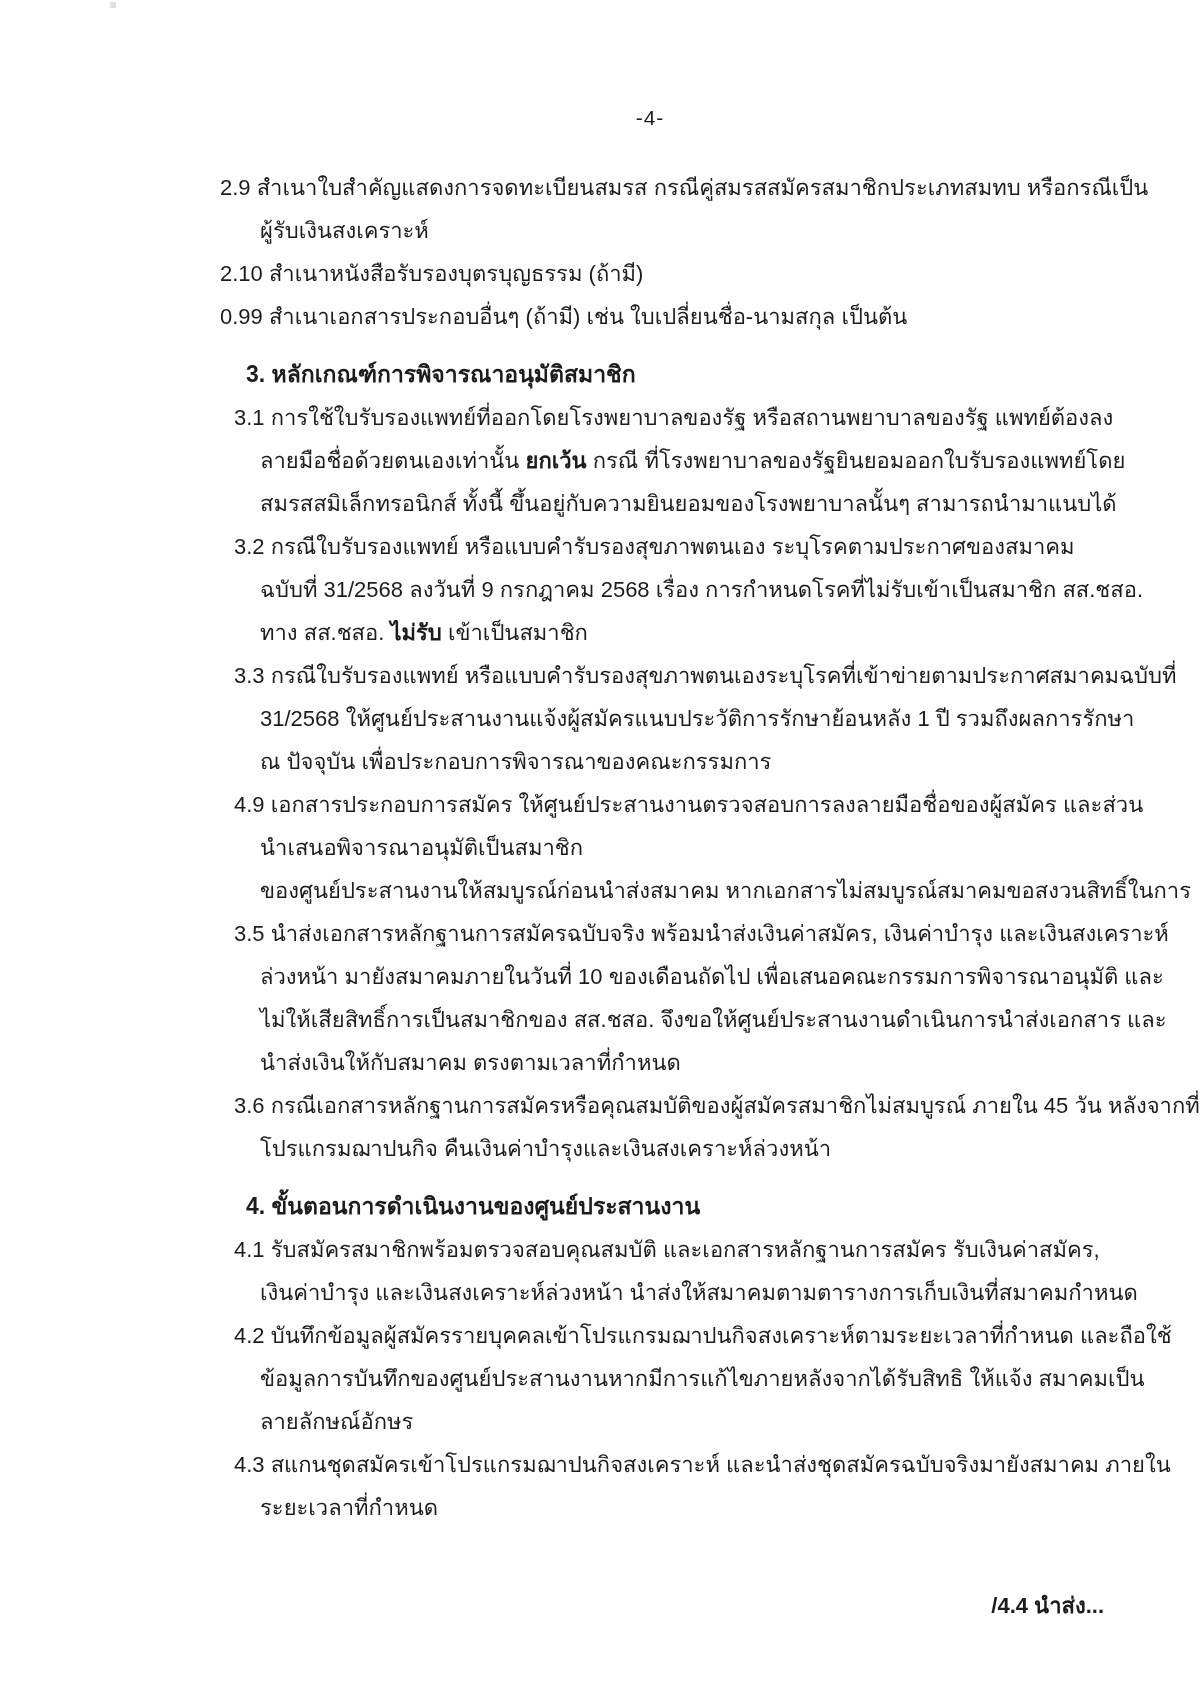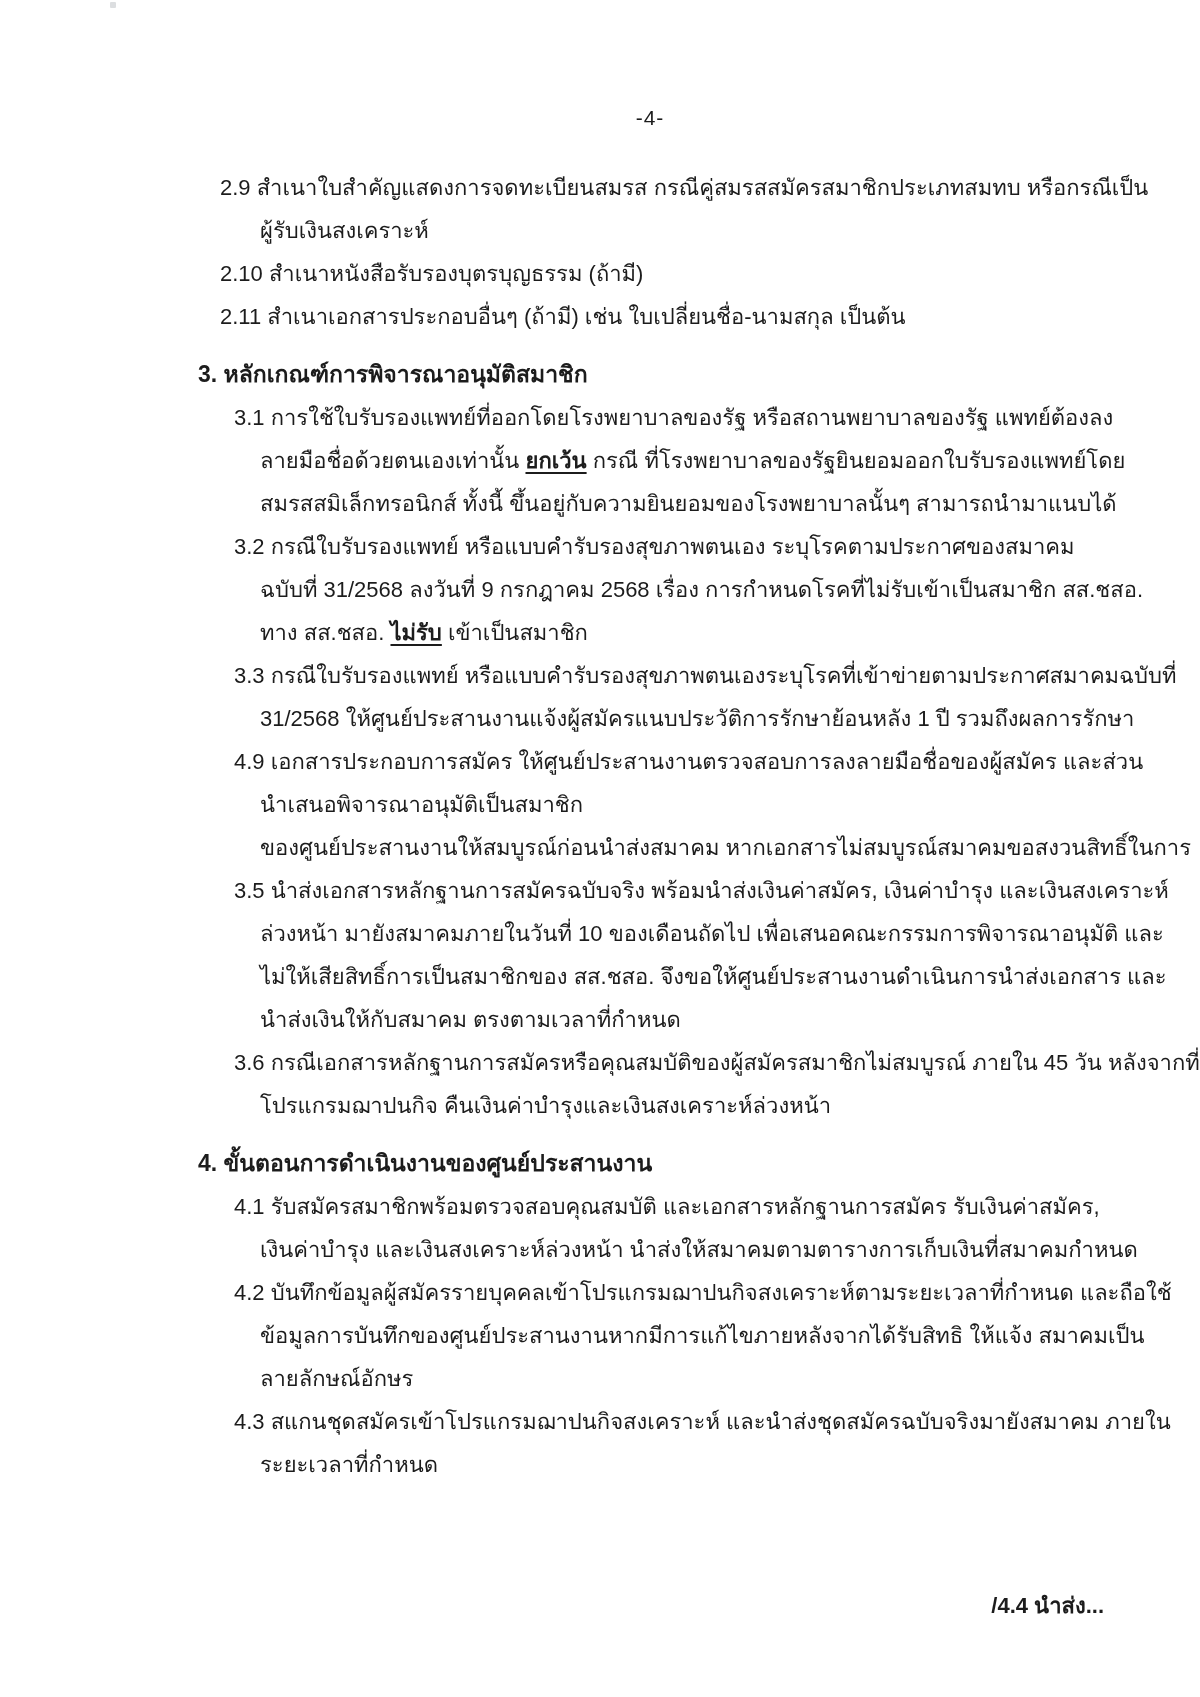--- a/index.html
+++ b/index.html
@@ -44,55 +44,56 @@
     height: 43px;
     line-height: 43px;
     white-space: nowrap;
     font-size: 22px;
   }
   .line.heading {
     margin-top: 15px;
     font-weight: bold;
     font-size: 23px;
   }
-  .ind-0 { padding-left: 198px; }
+  .ind-0 { padding-left: 198px; margin-left: 48px; }
   .ind-1 { padding-left: 220px; }
   .ind-2 { padding-left: 234px; }
   .ind-3 { padding-left: 260px; }
   .b { font-weight: bold; }
-  .u { text-decoration: underline; text-decoration-thickness: 2px; text-underline-offset: 4px; }
+  .u { text-decoration-thickness: 2px; text-underline-offset: 4px; }
   .continuation-note {
     position: absolute;
     top: 1588px;
     right: 96px;
     font-size: 22px;
     font-weight: bold;
   }
 </style>
 </head>
 <body>
 
 <div class="scan-artifact"></div>
 
 <div class="page-number">-4-</div>
 
 <div class="doc-body">
     <div class="line ind-1"><span>2.9 สำเนาใบสำคัญแสดงการจดทะเบียนสมรส กรณีคู่สมรสสมัครสมาชิกประเภทสมทบ หรือกรณีเป็น</span></div>
     <div class="line ind-3"><span>ผู้รับเงินสงเคราะห์</span></div>
     <div class="line ind-1"><span>2.10 สำเนาหนังสือรับรองบุตรบุญธรรม (ถ้ามี)</span></div>
-    <div class="line ind-1"><span>2.11 สำเนาเอกสารประกอบอื่นๆ (ถ้ามี) เช่น ใบเปลี่ยนชื่อ-นามสกุล เป็นต้น</span></div>
+    <div class="line ind-1"><span>0.99 สำเนาเอกสารประกอบอื่นๆ (ถ้ามี) เช่น ใบเปลี่ยนชื่อ-นามสกุล เป็นต้น</span></div>
     <div class="line ind-0 heading"><span class="b">3. หลักเกณฑ์การพิจารณาอนุมัติสมาชิก</span></div>
     <div class="line ind-2"><span>3.1 การใช้ใบรับรองแพทย์ที่ออกโดยโรงพยาบาลของรัฐ หรือสถานพยาบาลของรัฐ แพทย์ต้องลง</span></div>
     <div class="line ind-3"><span>ลายมือชื่อด้วยตนเองเท่านั้น </span><span class="b u">ยกเว้น</span><span> กรณี ที่โรงพยาบาลของรัฐยินยอมออกใบรับรองแพทย์โดย</span></div>
     <div class="line ind-3"><span>สมรสสมิเล็กทรอนิกส์ ทั้งนี้ ขึ้นอยู่กับความยินยอมของโรงพยาบาลนั้นๆ สามารถนำมาแนบได้</span></div>
     <div class="line ind-2"><span>3.2 กรณีใบรับรองแพทย์ หรือแบบคำรับรองสุขภาพตนเอง ระบุโรคตามประกาศของสมาคม</span></div>
     <div class="line ind-3"><span>ฉบับที่ 31/2568 ลงวันที่ 9 กรกฎาคม 2568 เรื่อง การกำหนดโรคที่ไม่รับเข้าเป็นสมาชิก สส.ชสอ.</span></div>
     <div class="line ind-3"><span>ทาง สส.ชสอ. </span><span class="b u">ไม่รับ</span><span> เข้าเป็นสมาชิก</span></div>
     <div class="line ind-2"><span>3.3 กรณีใบรับรองแพทย์ หรือแบบคำรับรองสุขภาพตนเองระบุโรคที่เข้าข่ายตามประกาศสมาคมฉบับที่</span></div>
     <div class="line ind-3"><span>31/2568 ให้ศูนย์ประสานงานแจ้งผู้สมัครแนบประวัติการรักษาย้อนหลัง 1 ปี รวมถึงผลการรักษา</span></div>
+    <div class="line ind-3"><span>ณ ปัจจุบัน เพื่อประกอบการพิจารณาของคณะกรรมการ</span></div>
     <div class="line ind-2"><span>4.9 เอกสารประกอบการสมัคร ให้ศูนย์ประสานงานตรวจสอบการลงลายมือชื่อของผู้สมัคร และส่วน</span></div>
     <div class="line ind-3"><span>นำเสนอพิจารณาอนุมัติเป็นสมาชิก</span></div>
     <div class="line ind-3"><span>ของศูนย์ประสานงานให้สมบูรณ์ก่อนนำส่งสมาคม หากเอกสารไม่สมบูรณ์สมาคมขอสงวนสิทธิ์ในการ</span></div>
     <div class="line ind-2"><span>3.5 นำส่งเอกสารหลักฐานการสมัครฉบับจริง พร้อมนำส่งเงินค่าสมัคร, เงินค่าบำรุง และเงินสงเคราะห์</span></div>
     <div class="line ind-3"><span>ล่วงหน้า มายังสมาคมภายในวันที่ 10 ของเดือนถัดไป เพื่อเสนอคณะกรรมการพิจารณาอนุมัติ และ</span></div>
     <div class="line ind-3"><span>ไม่ให้เสียสิทธิ์การเป็นสมาชิกของ สส.ชสอ. จึงขอให้ศูนย์ประสานงานดำเนินการนำส่งเอกสาร และ</span></div>
     <div class="line ind-3"><span>นำส่งเงินให้กับสมาคม ตรงตามเวลาที่กำหนด</span></div>
     <div class="line ind-2"><span>3.6 กรณีเอกสารหลักฐานการสมัครหรือคุณสมบัติของผู้สมัครสมาชิกไม่สมบูรณ์ ภายใน 45 วัน หลังจากที่</span></div>
     <div class="line ind-3"><span>โปรแกรมฌาปนกิจ คืนเงินค่าบำรุงและเงินสงเคราะห์ล่วงหน้า</span></div>
     <div class="line ind-0 heading"><span class="b">4. ขั้นตอนการดำเนินงานของศูนย์ประสานงาน</span></div>

